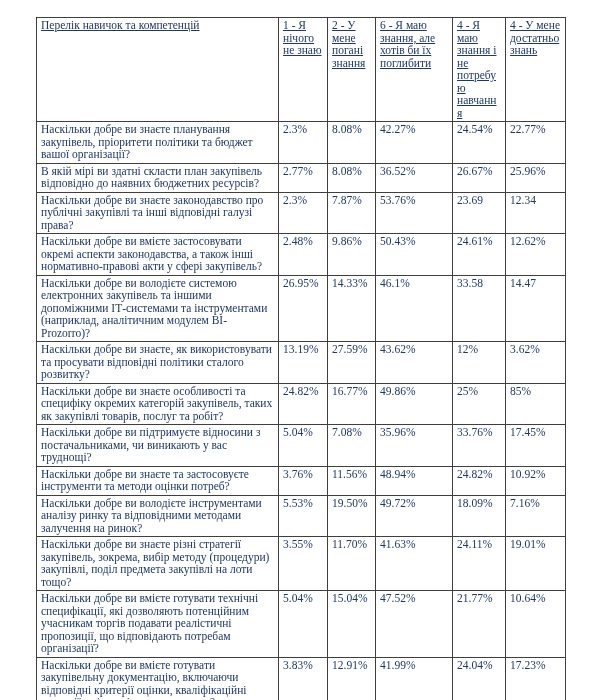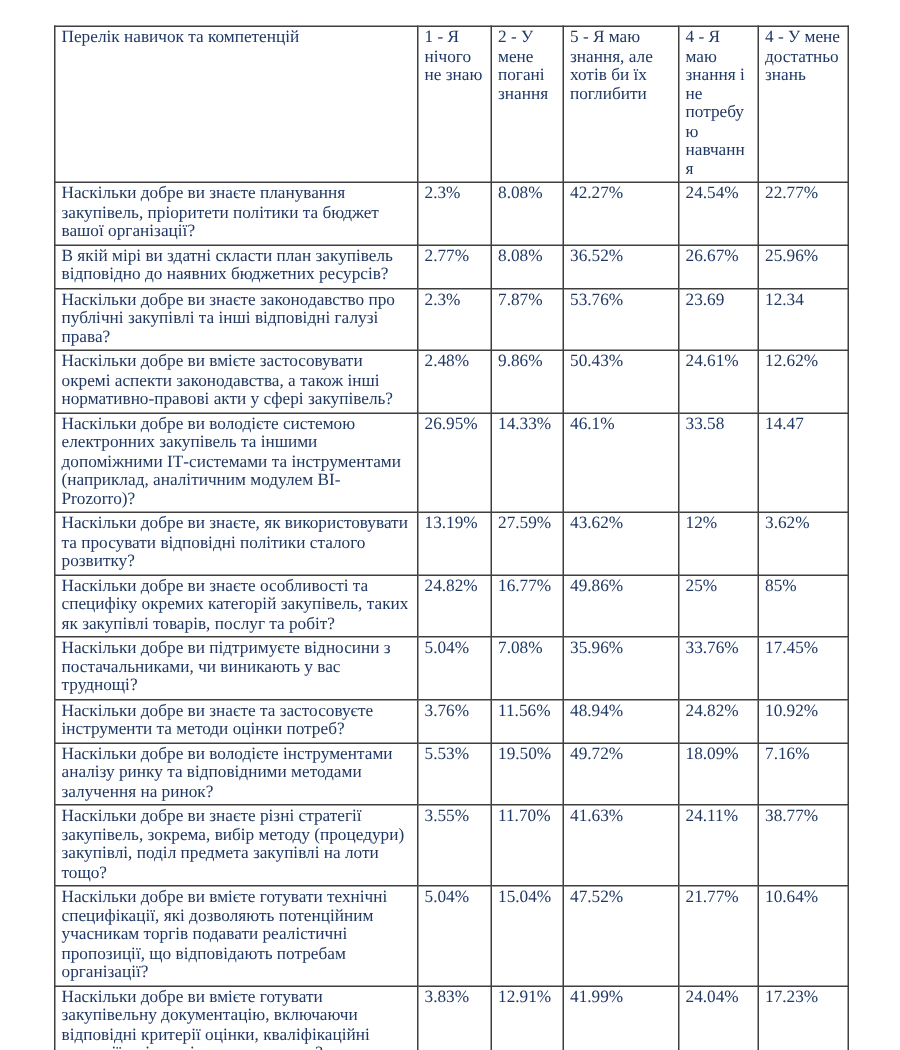--- a/index.html
+++ b/index.html
@@ -32,41 +32,42 @@
   table.survey td {
     border: 1px solid #3f3f3f;
     vertical-align: top;
     text-align: left;
     font-weight: normal;
     padding: 1px 4px 2px 4px;
     overflow-wrap: break-word;
   }
   table.survey thead th {
     overflow-wrap: anywhere;
+    text-decoration: underline;
   }
 </style>
 </head>
 <body>
 
 <div class="doc-page">
   <table class="survey">
     <colgroup>
       <col style="width:242px">
       <col style="width:49px">
       <col style="width:48px">
       <col style="width:77px">
       <col style="width:53px">
       <col style="width:60px">
     </colgroup>
     <thead>
       <tr>
         <th>Перелік навичок та компетенцій</th>
         <th>1 - Я нічого не знаю</th>
         <th>2 - У мене погані знання</th>
-        <th>5 - Я маю знання, але хотів би їх поглибити</th>
+        <th>6 - Я маю знання, але хотів би їх поглибити</th>
         <th>4 - Я маю знання і не потребую навчання</th>
         <th>4 - У мене достатньо знань</th>
       </tr>
     </thead>
     <tbody>
   <tr>
     <td>Наскільки добре ви знаєте планування закупівель, пріоритети політики та бюджет вашої організації?</td>
     <td>2.3%</td>
     <td>8.08%</td>
     <td>42.27%</td>
@@ -155,21 +156,21 @@
     <td>18.09%</td>
     <td>7.16%</td>
   </tr>
 
   <tr>
     <td>Наскільки добре ви знаєте різні стратегії закупівель, зокрема, вибір методу (процедури) закупівлі, поділ предмета закупівлі на лоти тощо?</td>
     <td>3.55%</td>
     <td>11.70%</td>
     <td>41.63%</td>
     <td>24.11%</td>
-    <td>38.77%</td>
+    <td>19.01%</td>
   </tr>
 
   <tr>
     <td>Наскільки добре ви вмієте готувати технічні специфікації, які дозволяють потенційним учасникам торгів подавати реалістичні пропозиції, що відповідають потребам організації?</td>
     <td>5.04%</td>
     <td>15.04%</td>
     <td>47.52%</td>
     <td>21.77%</td>
     <td>10.64%</td>
   </tr>

